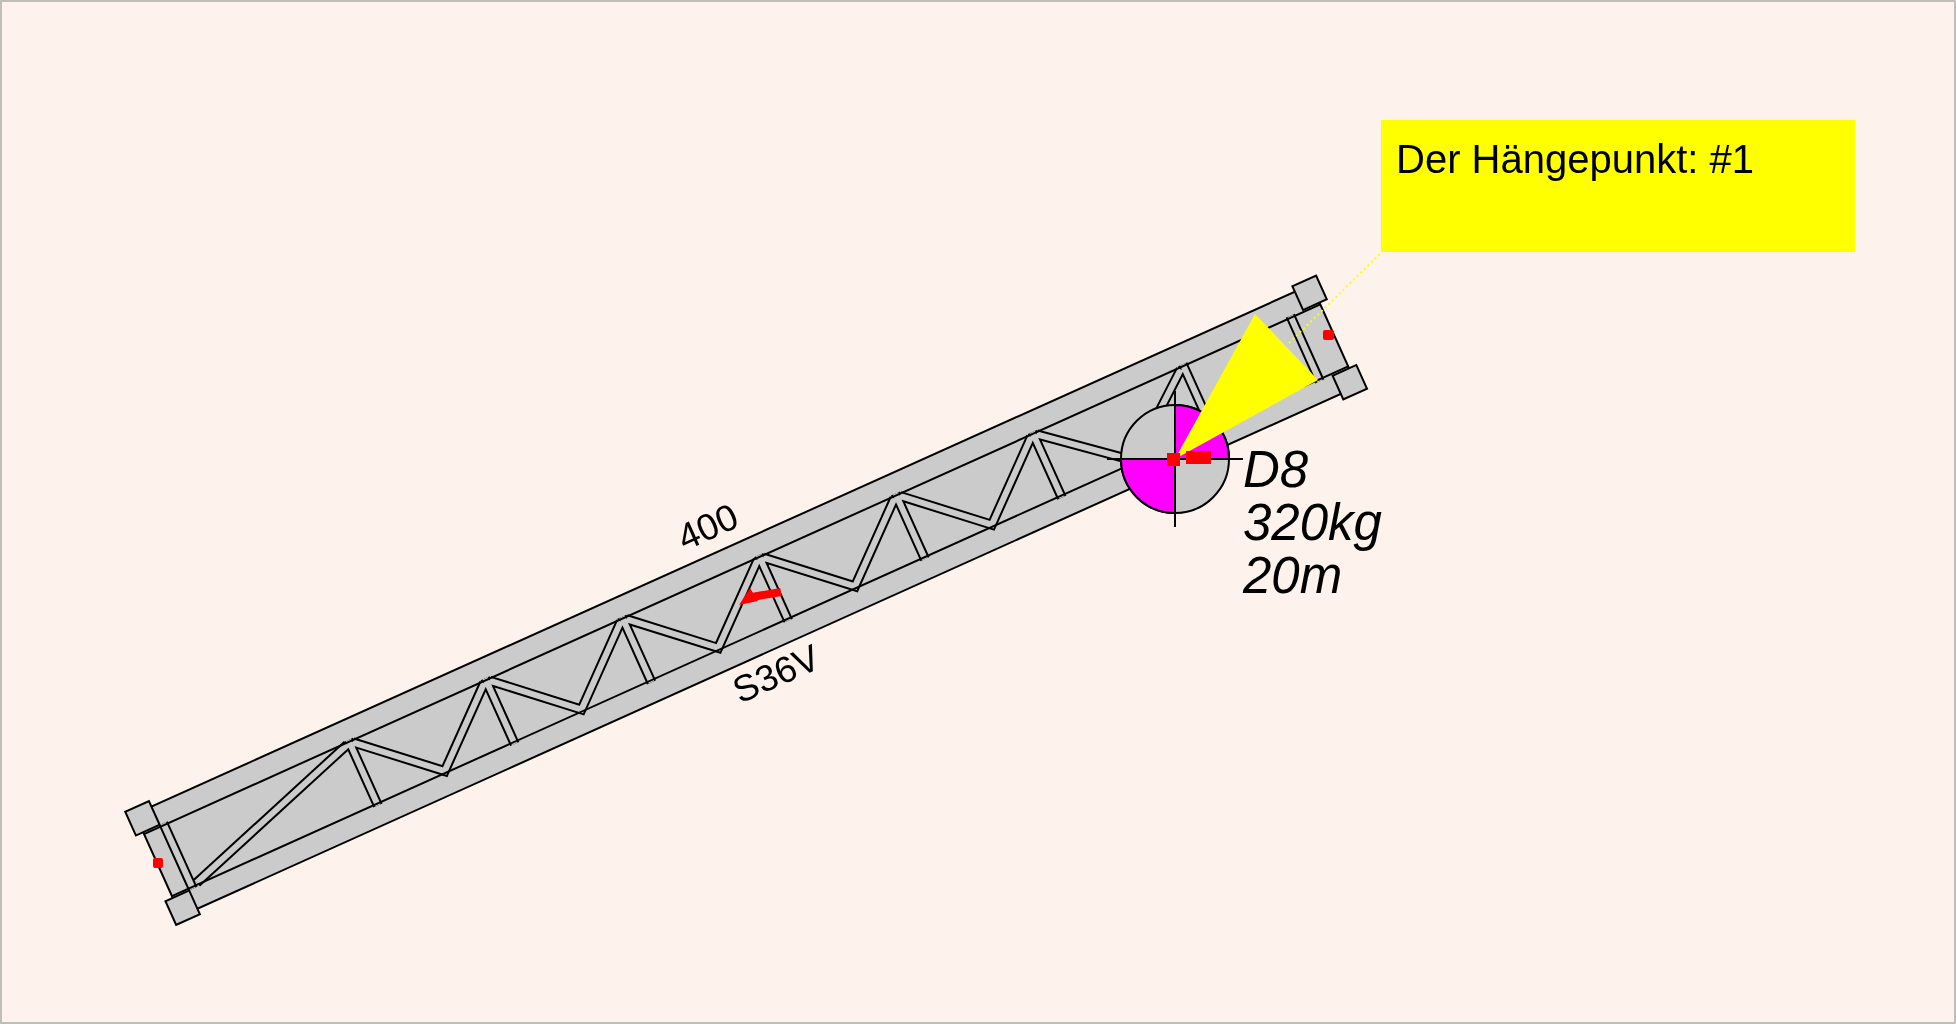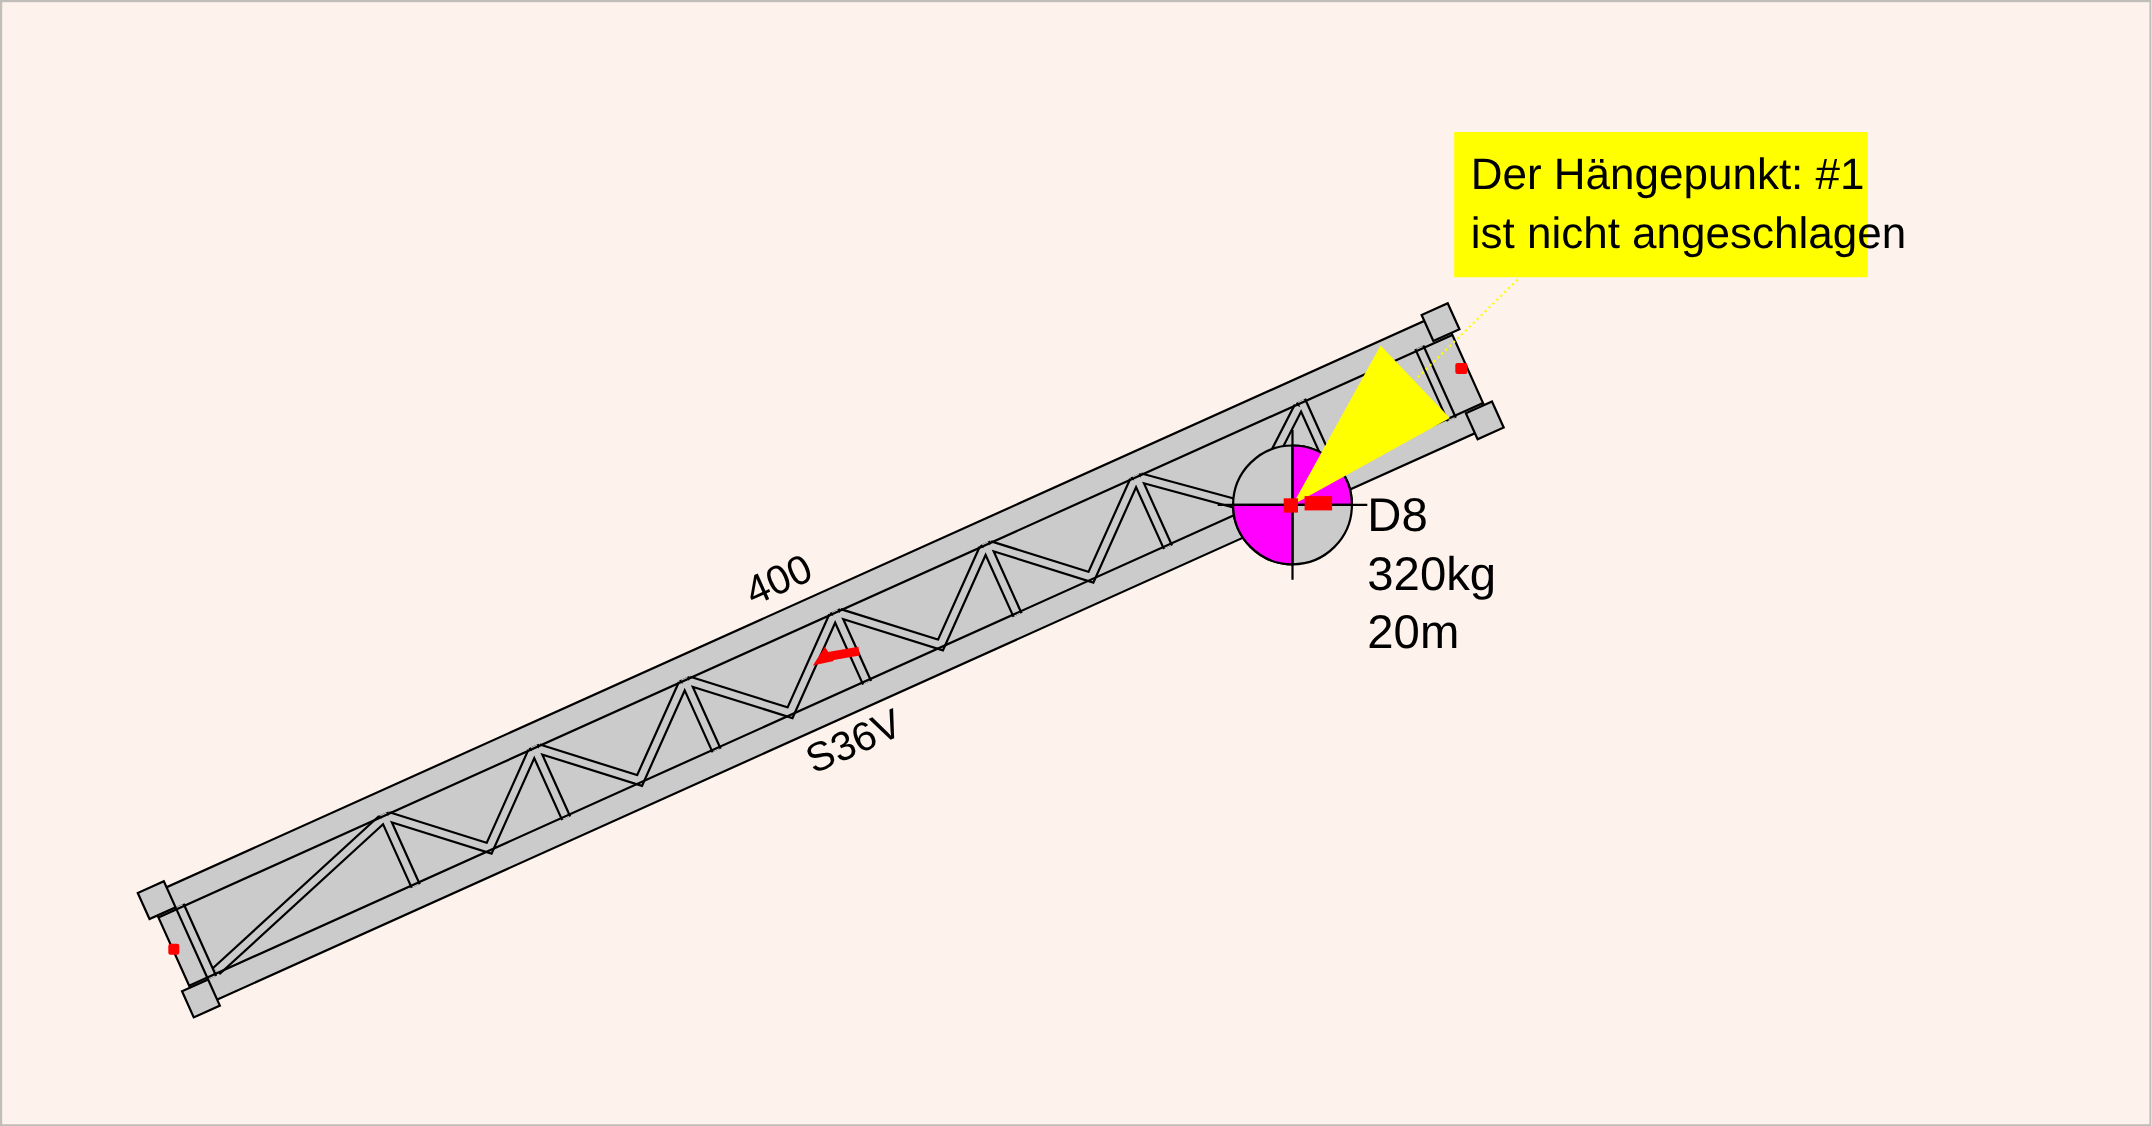--- a/index.html
+++ b/index.html
@@ -12,37 +12,38 @@
   #screen {
     position: relative;
     width: 1956px; height: 1024px;
     box-sizing: border-box;
     border: 2px solid #C1BDB9;
     background: #FDF3EC;
   }
   #drawing-svg { position: absolute; left: 0; top: 0; }
   .callout {
     position: absolute;
-    left: 1320px; top: 118px;
-    width: 376px; height: 132px;
+    left: 1379px; top: 118px;
+    width: 474px; height: 132px;
     box-sizing: border-box;
     background: #FFFF00;
     color: #000;
     font-size: 40px;
     line-height: 53px;
     padding: 13px 15px;
     white-space: nowrap;
   }
   .hoist-label {
     position: absolute;
     left: 1241px; top: 441px;
     color: #000;
-    font-size: 43px;
+    font-size: 51px;
     line-height: 53px;
     white-space: nowrap;
+    font-style: italic;
   }
   .truss-text {
     font-size: 37px;
     fill: #000000;
   }
 </style>
 </head>
 <body>
 
 <div id="screen">
@@ -86,21 +87,20 @@
     <rect x="1321" y="328" width="11" height="10" rx="2" fill="#FF0000"></rect>
 
     <g>
       <polygon points="737,603 748,586 756,599" fill="#FF0000"></polygon>
       <line x1="750" y1="595" x2="779" y2="590" stroke="#FF0000" stroke-width="8"></line>
     </g>
   </svg>
 
   <div class="callout">
     <div>Der Hängepunkt: #1</div>
-    <div>ist nicht angeschlagen</div>
   </div>
 
   <div class="hoist-label">
     <div>D8</div>
     <div>320kg</div>
     <div>20m</div>
   </div>
 
 </div>
 

